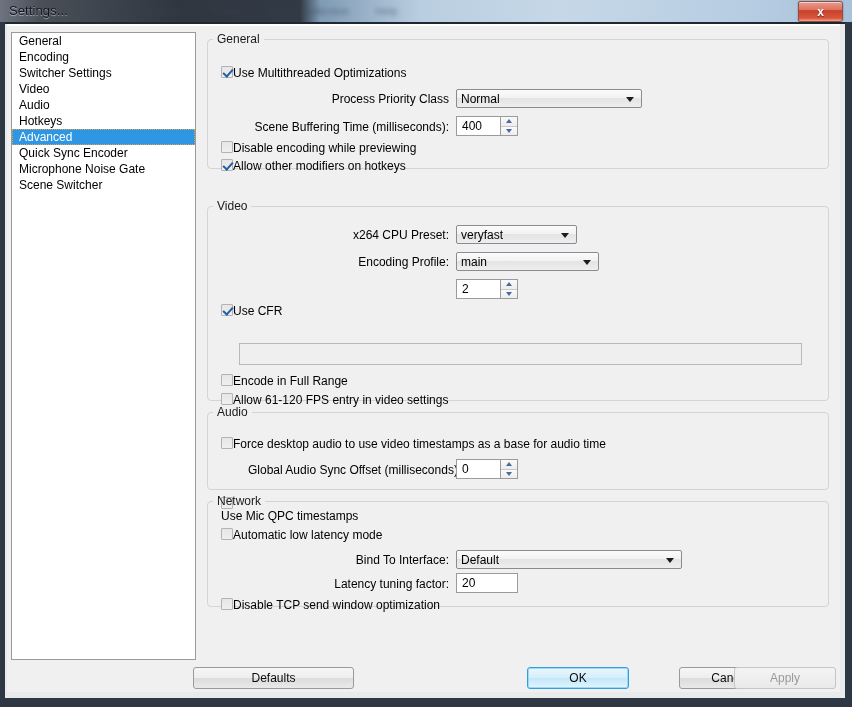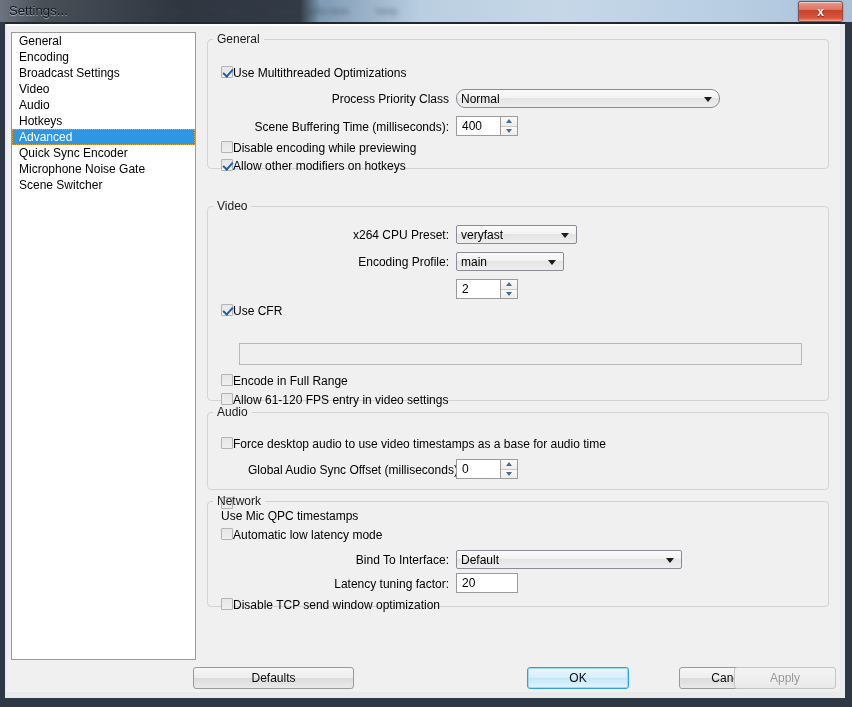--- a/index.html
+++ b/index.html
@@ -242,42 +242,42 @@
     <div id="close-btn">
       <span class="x">x</span>
     </div>
   </div>
 
   <div id="client">
 
     <div id="sidebar">
       <div class="side-item">General</div>
       <div class="side-item">Encoding</div>
-      <div class="side-item">Broadcast Settings</div>
+      <div class="side-item">Switcher Settings</div>
       <div class="side-item">Video</div>
       <div class="side-item">Audio</div>
       <div class="side-item">Hotkeys</div>
       <div class="side-item selected">Advanced</div>
       <div class="side-item">Quick Sync Encoder</div>
       <div class="side-item">Microphone Noise Gate</div>
       <div class="side-item">Scene Switcher</div>
     </div>
 
     <div id="pane">
 
       <fieldset class="gb" style="left:4px; top:0px; width:622px; height:137px;">
         <legend>General</legend>
 
         <div class="cbwrap" style="left:13px; top:20px;">
           <span class="cbox checked"></span>
           <span class="lbl">Use Multithreaded Optimizations</span>
         </div>
 
         <div class="lbl lbl-right" style="position:absolute; left:60px; top:46px; width:181px;">Process Priority Class</div>
-        <div class="combo" style="position:absolute; left:248px; top:43px; width:264px;border-radius:9px;">
+        <div class="combo" style="position:absolute; left:248px; top:43px; width:186px;">
           <span>Normal</span>
           <span class="arrow"></span>
         </div>
 
         <div class="lbl lbl-right" style="position:absolute; left:40px; top:74px; width:201px;">Scene Buffering Time (milliseconds):</div>
         <div class="spin" style="left:248px; top:70px;">
           <div class="field">400</div>
           <div class="btns">
             <div>
                 <span class="up"></span>
@@ -302,21 +302,21 @@
       <fieldset class="gb" style="left:4px; top:167px; width:622px; height:202px;">
         <legend>Video</legend>
 
         <div class="lbl lbl-right" style="position:absolute; left:90px; top:15px; width:151px;">x264 CPU Preset:</div>
         <div class="combo" style="position:absolute; left:248px; top:12px; width:121px;">
           <span>veryfast</span>
           <span class="arrow"></span>
         </div>
 
         <div class="lbl lbl-right" style="position:absolute; left:90px; top:42px; width:151px;">Encoding Profile:</div>
-        <div class="combo" style="position:absolute; left:248px; top:39px; width:108px;">
+        <div class="combo" style="position:absolute; left:248px; top:39px; width:143px;">
           <span>main</span>
           <span class="arrow"></span>
         </div>
 
         <div class="spin" style="left:248px; top:66px;">
           <div class="field">2</div>
           <div class="btns">
             <div>
                 <span class="up"></span>
               </div>

